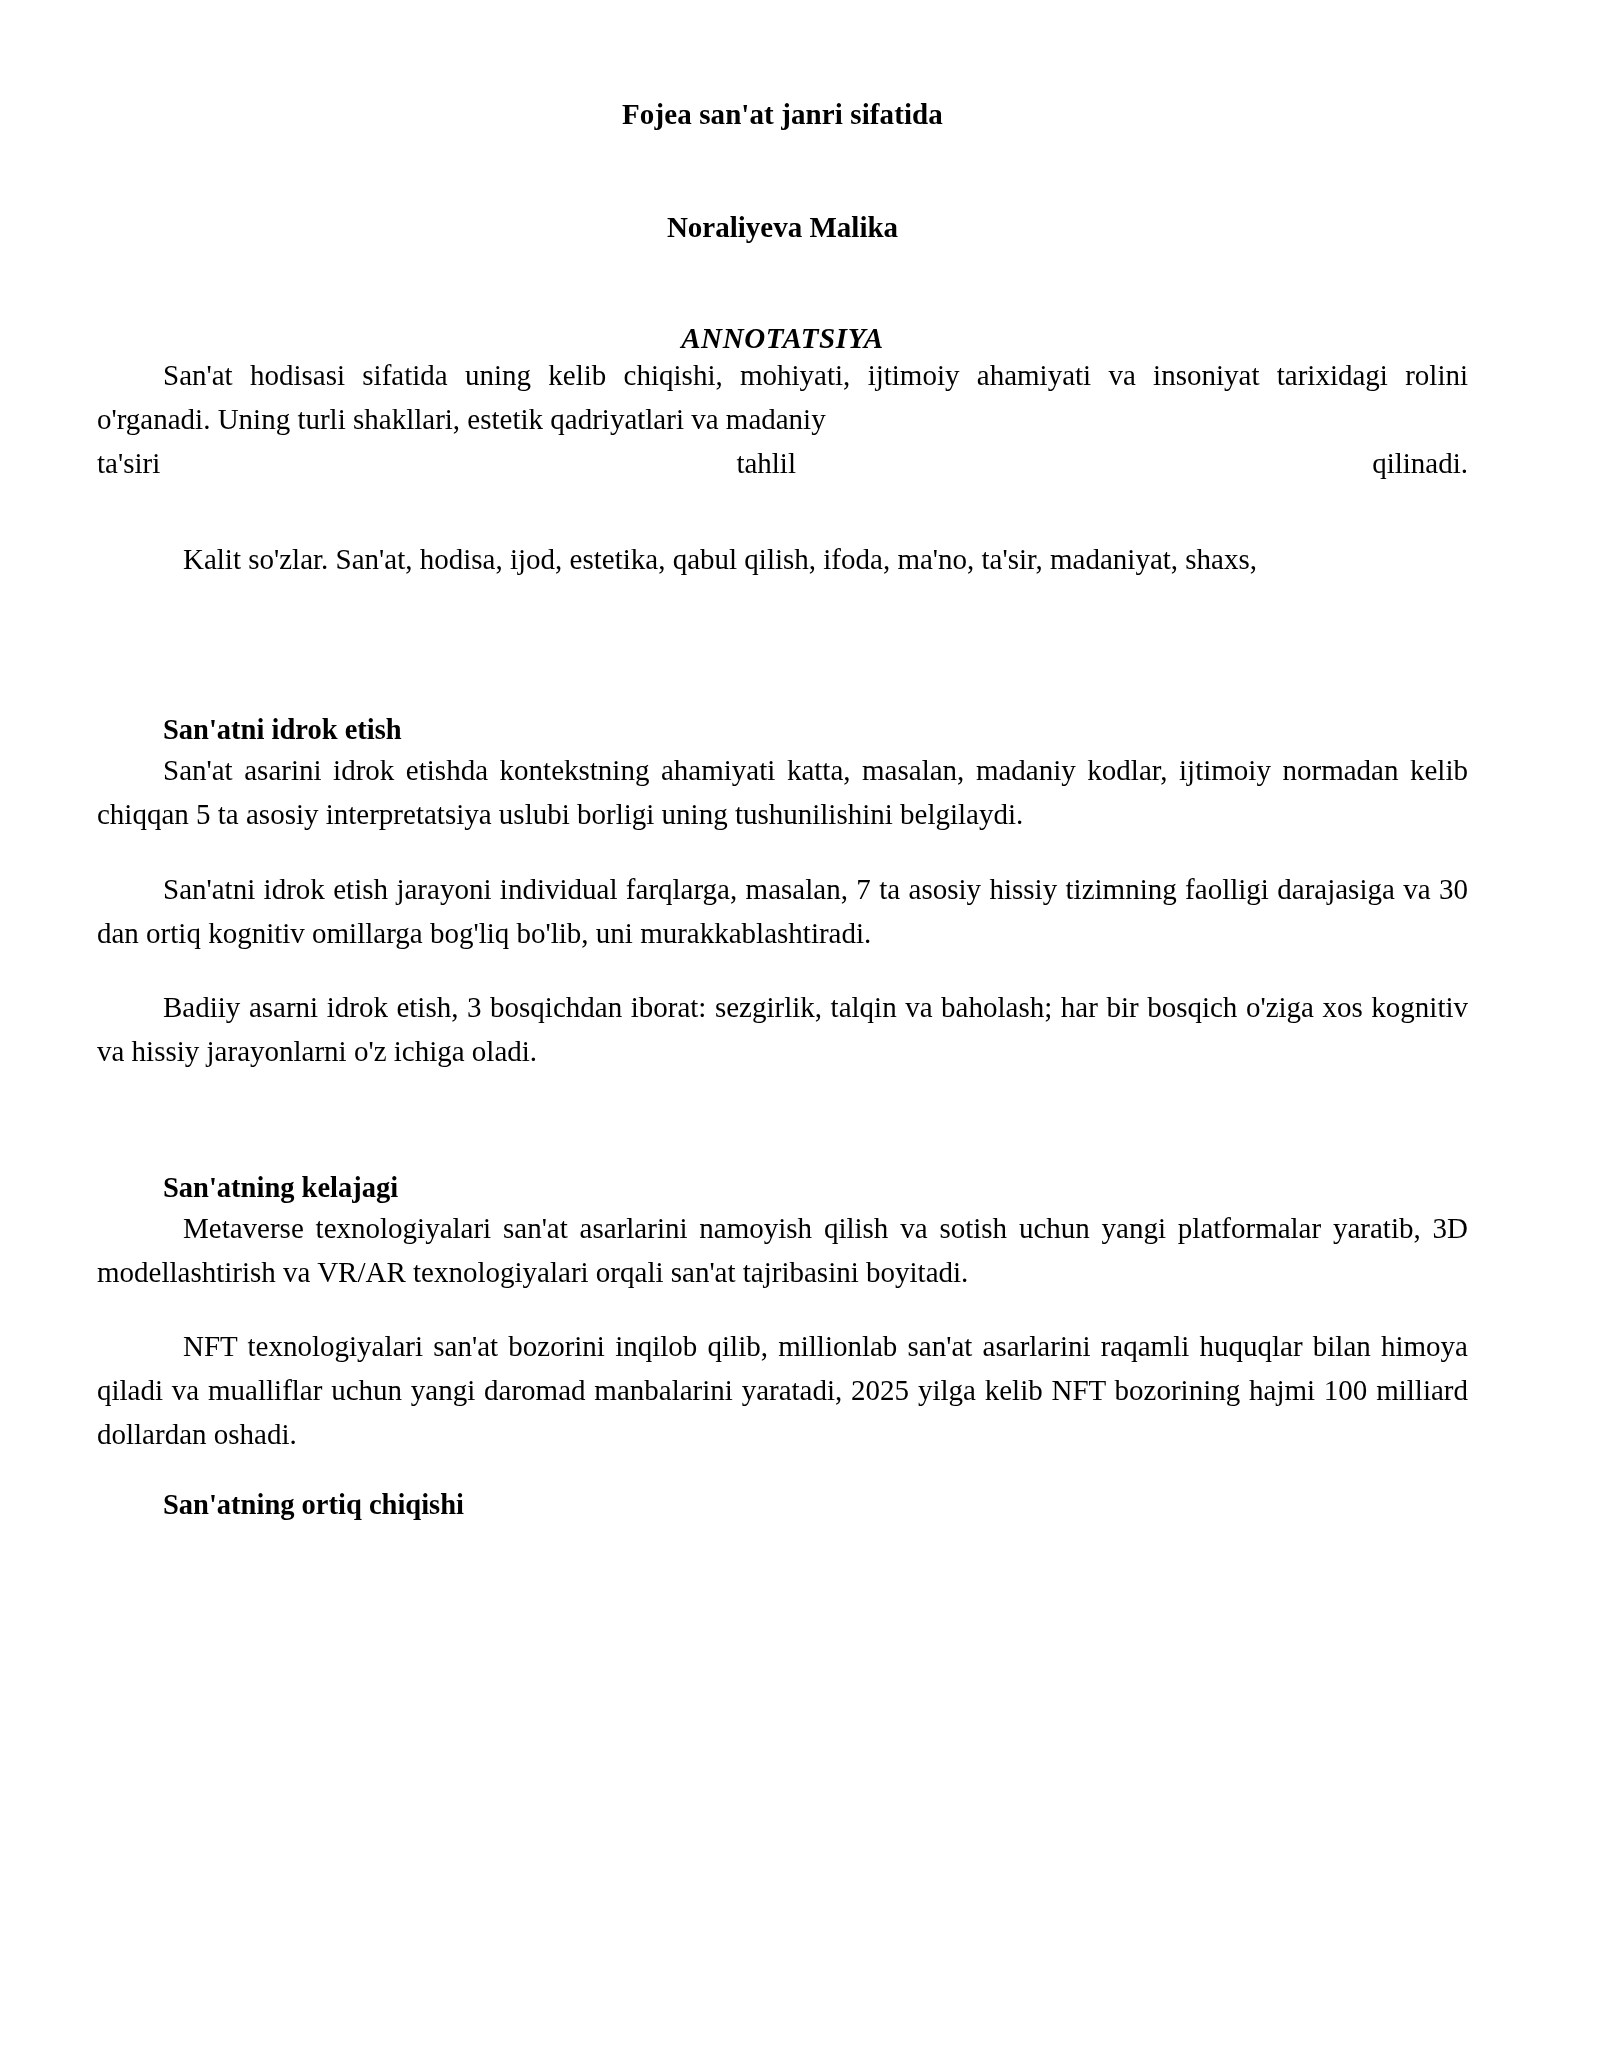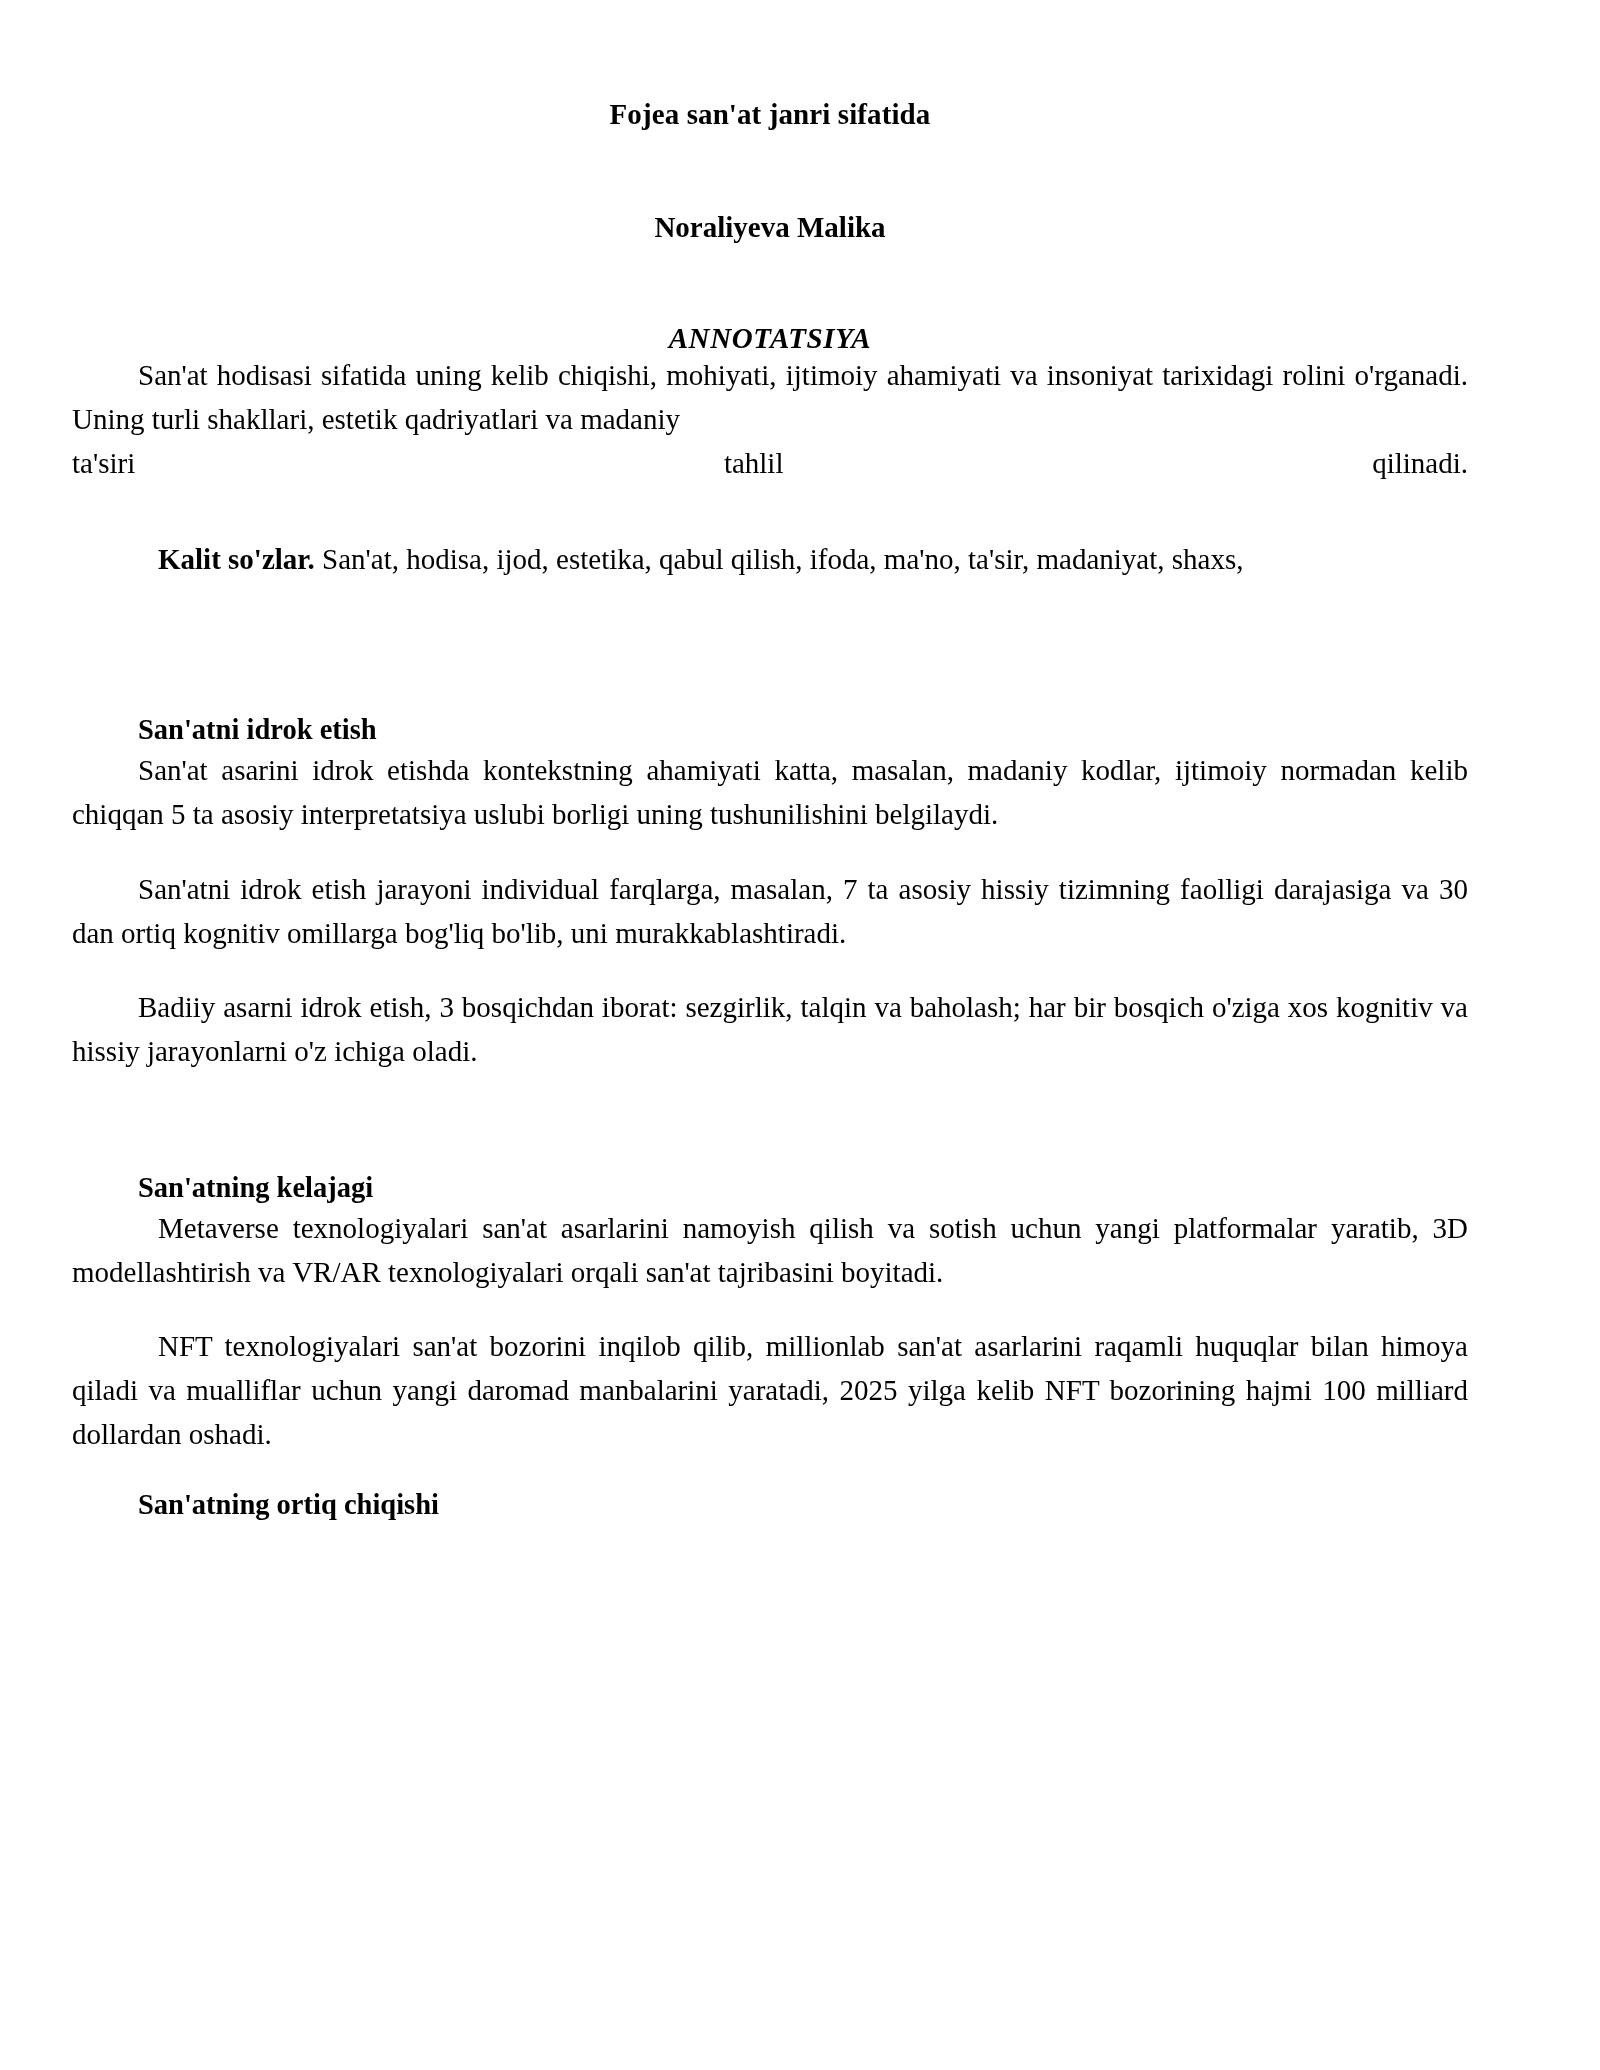--- a/index.html
+++ b/index.html
@@ -13,21 +13,21 @@
     font-family: "Liberation Serif", "DejaVu Serif", serif;
     color: #000000;
     overflow: hidden;
   }
   .page {
     position: relative;
     width: 1600px;
     height: 2070px;
     background: #ffffff;
     box-sizing: border-box;
-    padding: 100px 132px 0 72px;
+    padding: 100px 132px 0 97px;
   }
   .doc-title {
     text-align: center;
     font-weight: bold;
     font-size: 29px;
     line-height: 1.0;
     margin: 0 0 0 0;
     letter-spacing: 0.1px;
   }
   .doc-author {
@@ -75,21 +75,21 @@
   .gap-lg { height: 96px; }
   .gap-xl { height: 130px; }
   .sub-heading {
     font-weight: bold;
     font-size: 28.5px;
     line-height: 1.3;
     margin: 0 0 0 66px;
     text-align: left;
   }
   .kw-label {
-    font-weight: bold;
+    font-weight: normal;
   }
   .para-block + .para-block {
     margin-top: 30px;
   }
 </style>
 </head>
 <body>
 
 <div class="page">
 

